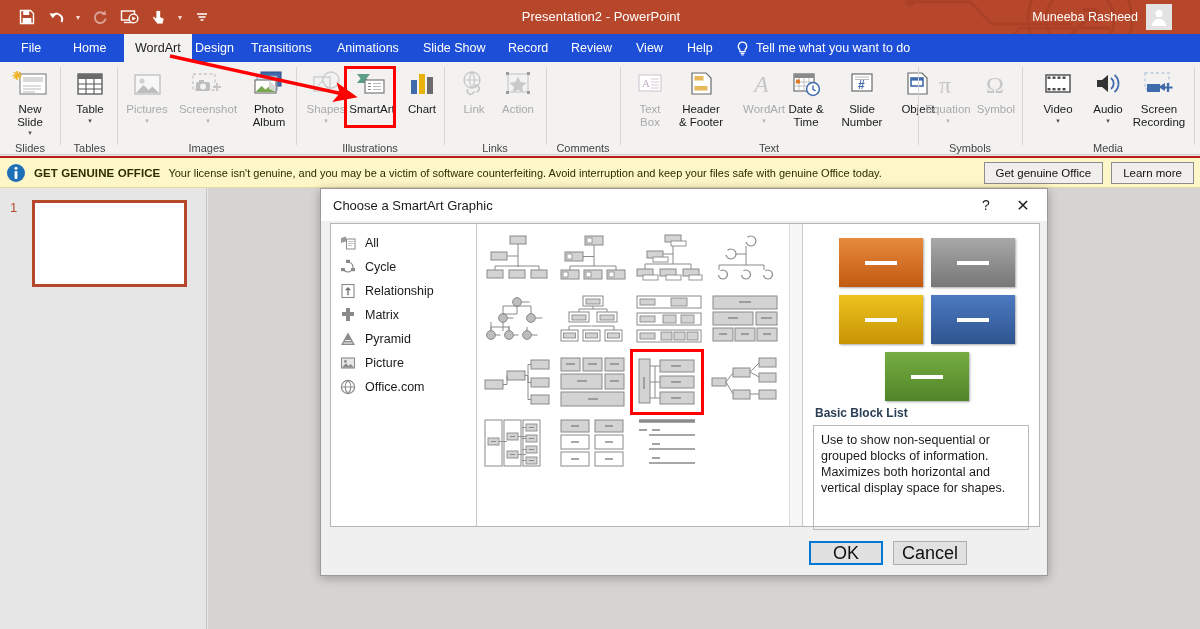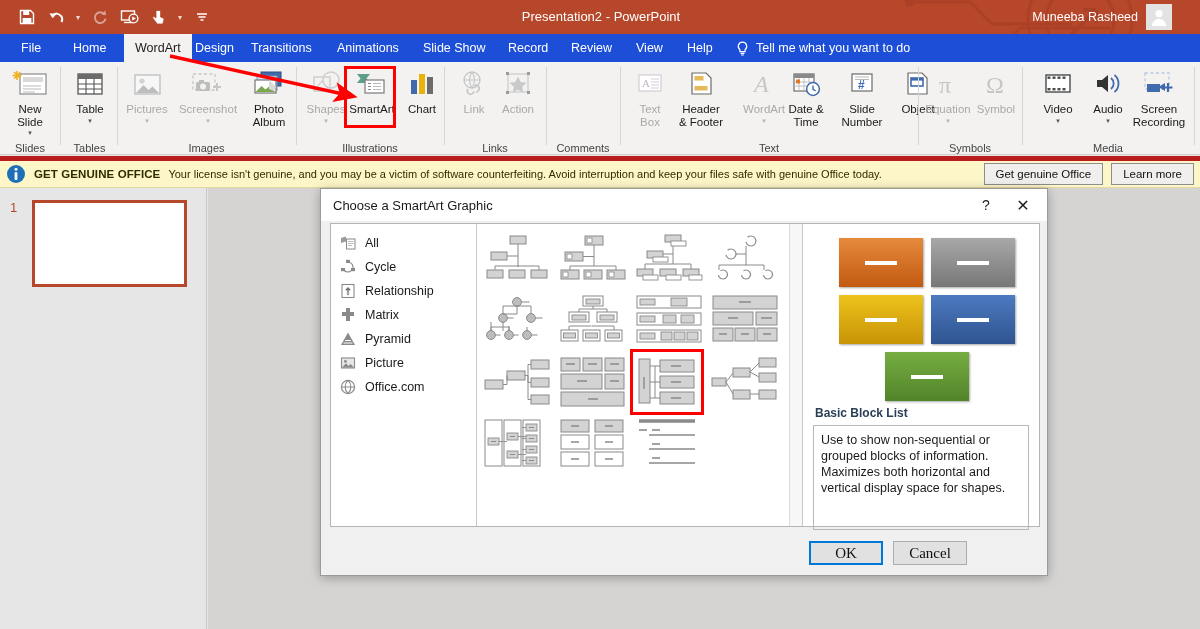--- a/index.html
+++ b/index.html
@@ -81,21 +81,21 @@
 
   .smartart-hl{
     position:absolute; left:344px; top:66px; width:52px; height:62px;
     border:3px solid #ff0000; z-index:6; pointer-events:none;
   }
   .arrow-svg{ position:absolute; left:0; top:0; width:1200px; height:180px; z-index:7; pointer-events:none; }
 
   
   .notif{
     position:absolute; left:0; top:156px; width:1200px; height:32px;
-    background:#fdf6c8; border-top:5px solid #b91c1c; border-bottom:1px solid #e3d9a0;
+    background:#fdf6c8; border-top:2px solid #b91c1c; border-bottom:1px solid #e3d9a0;
     display:flex; align-items:center; padding:0 6px; gap:8px; z-index:3;
   }
   .notif-icon{ width:20px; height:20px; flex:0 0 20px; }
   .notif-strong{ font-size:11.5px; font-weight:bold; color:#2d2d00; letter-spacing:.1px;}
   .notif-text{ font-size:11px; color:#2d2d00; flex:1; }
   .notif-btn{
     height:22px; padding:0 11px; background:#f1efed; border:1px solid #8d8d8d;
     font-size:11.5px; font-family:inherit; color:#111; cursor:pointer; line-height:20px;
   }
 
@@ -170,21 +170,21 @@
   .pv-box .dash{ width:38%; height:4px; background:#fff; }
   .pv-name{ font-size:12px; font-weight:bold; color:#2a3f55; margin:6px 0 5px 2px; }
   .pv-desc{
     border:1px solid #b9b9b9; height:105px; padding:6px 7px;
     font-size:12.5px; line-height:16px; color:#1a1a1a;
   }
 
   .dlg-footer{ position:absolute; left:0; bottom:0; width:100%; height:44px; }
   .dlg-btn{
     position:absolute; top:10px; height:24px; width:74px;
-    font-family:Liberation Serif, serif; font-size:15px; background:#e1e1e1;
+    font-family:Liberation Sans, sans-serif; font-size:18px; background:#e1e1e1;
     border:1px solid #adadad; color:#111; cursor:pointer;
   }
   .dlg-btn.primary{ right:164px; background:#e1e1e1; border:2px solid #0078d7; }
   .dlg-btn.secondary{ right:80px; }
 </style>
 </head>
 <body>
 
 <div class="titlebar">
   <svg class="tb-deco" viewBox="0 0 420 120">

